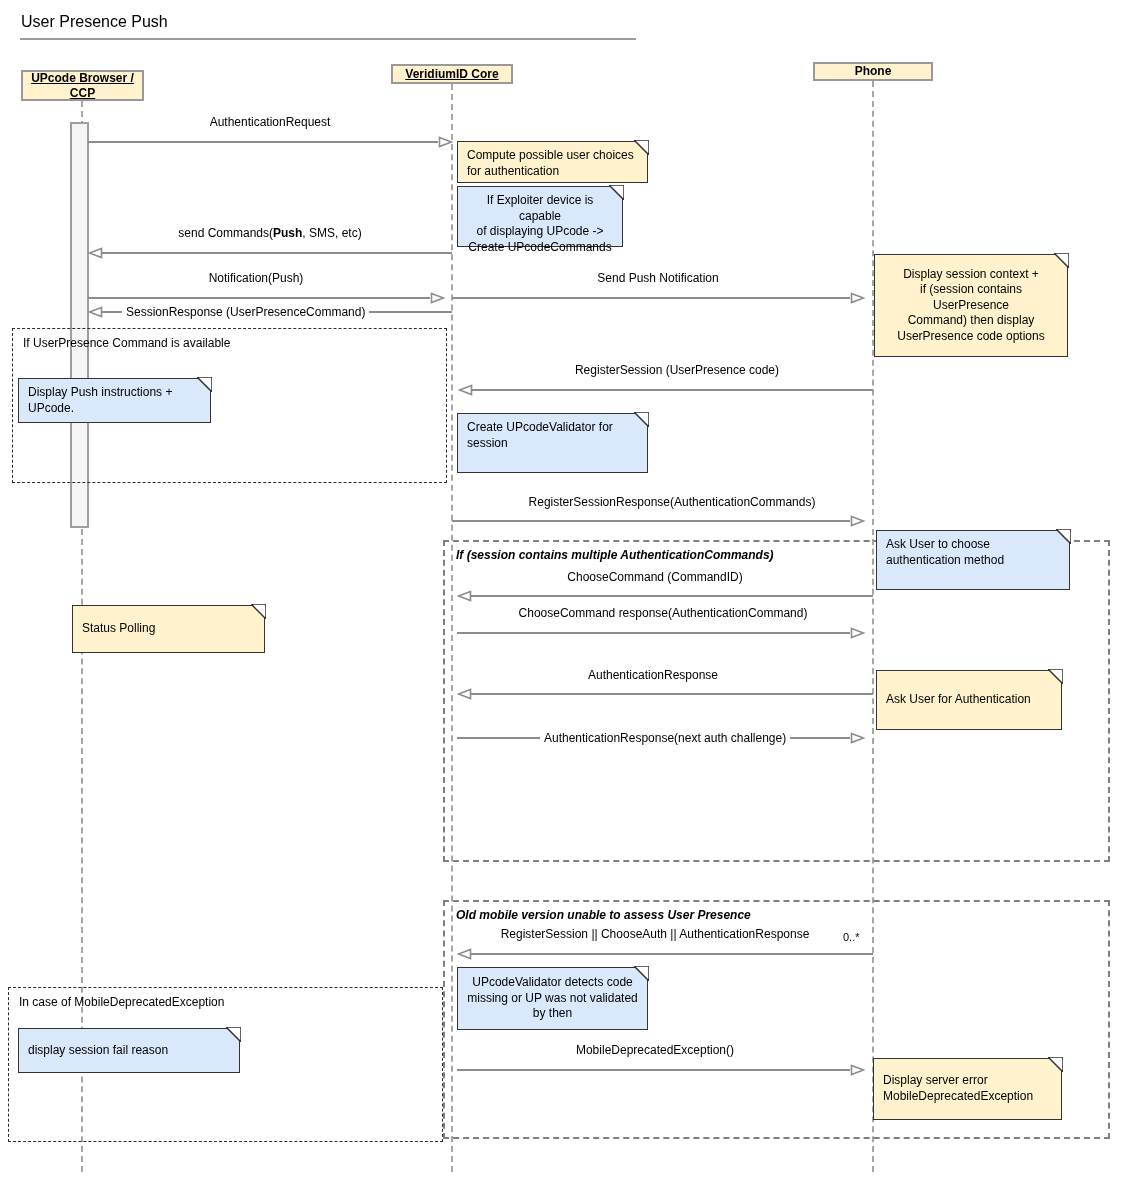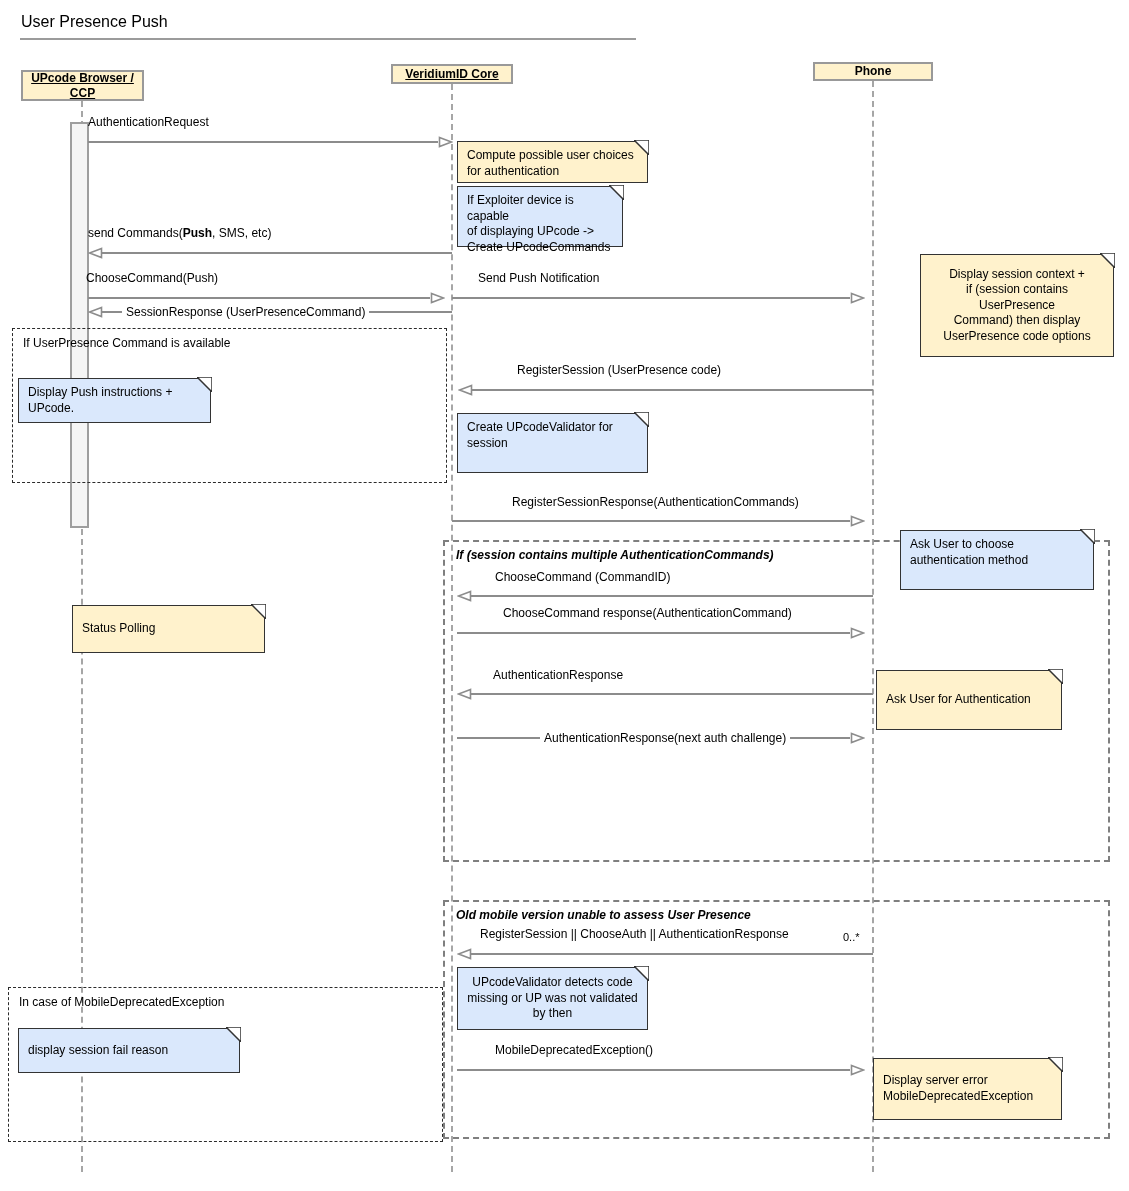--- a/index.html
+++ b/index.html
@@ -38,21 +38,21 @@
         display:flex;flex-direction:column;justify-content:center;
         padding:2px 9px;font-size:12px;line-height:1.3;white-space:pre-line;}
   .note.yellow{background:var(--note-yellow);}
   .note.blue{background:var(--note-blue);}
   .note.top{justify-content:flex-start;padding-top:6px;}
   .note.center{text-align:center;}
   .fold{position:absolute;top:-1.6px;right:-1.6px;}
 
   .mline{position:absolute;height:0;border-top:2px solid var(--arrow);}
   .mhead{position:absolute;}
-  .mlabel{position:absolute;font-size:12px;white-space:nowrap;}
+  .mlabel{position:absolute;font-size:12px;text-align:center;white-space:nowrap;}
   .mlabel.inline{background:#fff;padding:0 4px;white-space:nowrap;}
   .mult{position:absolute;font-size:11px;}
 </style>
 </head>
 <body>
 
 <div id="canvas">
 
   <div class="title" style="left:21px;top:13px;">User Presence Push</div>
   <div class="rule" style="left:20px;top:38px;width:616px;"></div>
@@ -85,21 +85,21 @@
   <svg class="mhead" style="left:438px;top:136px;" width="15" height="12">
       <path d="M1.5 1.5 L13.5 6 L1.5 10.5 Z" fill="#fff" stroke="#8C8C8C" stroke-width="1.6"></path>
     </svg>
 
   <div class="mlabel" style="left:88px;top:226px;width:364px;"><span>send Commands(</span><b>Push</b><span>, SMS, etc)</span></div>
   <div class="mline" style="left:102px;top:252px;width:350px;"></div>
   <svg class="mhead" style="left:88px;top:247px;" width="15" height="12">
       <path d="M13.5 1.5 L1.5 6 L13.5 10.5 Z" fill="#fff" stroke="#8C8C8C" stroke-width="1.6"></path>
     </svg>
 
-  <div class="mlabel" style="left:86px;top:271px;width:340px;">ChooseCommand(Push)</div>
+  <div class="mlabel" style="left:86px;top:271px;width:340px;">Notification(Push)</div>
   <div class="mline" style="left:88px;top:297px;width:342px;"></div>
   <svg class="mhead" style="left:430px;top:292px;" width="15" height="12">
       <path d="M1.5 1.5 L13.5 6 L1.5 10.5 Z" fill="#fff" stroke="#8C8C8C" stroke-width="1.6"></path>
     </svg>
 
   <div class="mlabel" style="left:478px;top:271px;width:360px;">Send Push Notification</div>
   <div class="mline" style="left:452px;top:297px;width:398px;"></div>
   <svg class="mhead" style="left:850px;top:292px;" width="15" height="12">
       <path d="M1.5 1.5 L13.5 6 L1.5 10.5 Z" fill="#fff" stroke="#8C8C8C" stroke-width="1.6"></path>
     </svg>
@@ -159,29 +159,29 @@
       <path d="M1.5 1.5 L13.5 6 L1.5 10.5 Z" fill="#fff" stroke="#8C8C8C" stroke-width="1.6"></path>
     </svg>
 
   <div class="note yellow top" style="left:457px;top:141px;width:191px;height:42px;"><span>Compute possible user choices
 for authentication</span>
     <svg class="fold" width="15" height="15">
         <path d="M0 0 L15 0 L15 15 Z" fill="#fff"></path>
         <path d="M0 0 L15 15 L15 0 Z" fill="#fff" stroke="#333" stroke-width="1.5"></path>
       </svg></div>
 
-  <div class="note blue top" style="left:457px;top:186px;width:166px;height:61px;"><span>If Exploiter device is capable
+  <div class="note blue top" style="left:457px;top:186px;width:166px;height:61px;text-align:center;"><span>If Exploiter device is capable
 of displaying UPcode -&gt;
 Create UPcodeCommands</span>
     <svg class="fold" width="15" height="15">
         <path d="M0 0 L15 0 L15 15 Z" fill="#fff"></path>
         <path d="M0 0 L15 15 L15 0 Z" fill="#fff" stroke="#333" stroke-width="1.5"></path>
       </svg></div>
 
-  <div class="note yellow center" style="left:874px;top:254px;width:194px;height:103px;margin-left:46px;"><span>Display session context +
+  <div class="note yellow center" style="left:874px;top:254px;width:194px;height:103px;"><span>Display session context +
 if (session contains UserPresence
 Command) then display
 UserPresence code options</span>
     <svg class="fold" width="15" height="15">
         <path d="M0 0 L15 0 L15 15 Z" fill="#fff"></path>
         <path d="M0 0 L15 15 L15 0 Z" fill="#fff" stroke="#333" stroke-width="1.5"></path>
       </svg></div>
 
   <div class="note blue top" style="left:18px;top:378px;width:193px;height:45px;"><span>Display Push instructions +
 UPcode.</span>
@@ -190,21 +190,21 @@
         <path d="M0 0 L15 15 L15 0 Z" fill="#fff" stroke="#333" stroke-width="1.5"></path>
       </svg></div>
 
   <div class="note blue top" style="left:457px;top:413px;width:191px;height:60px;"><span>Create UPcodeValidator for
 session</span>
     <svg class="fold" width="15" height="15">
         <path d="M0 0 L15 0 L15 15 Z" fill="#fff"></path>
         <path d="M0 0 L15 15 L15 0 Z" fill="#fff" stroke="#333" stroke-width="1.5"></path>
       </svg></div>
 
-  <div class="note blue top" style="left:876px;top:530px;width:194px;height:60px;margin-left:24px;"><span>Ask User to choose
+  <div class="note blue top" style="left:876px;top:530px;width:194px;height:60px;"><span>Ask User to choose
 authentication method</span>
     <svg class="fold" width="15" height="15">
         <path d="M0 0 L15 0 L15 15 Z" fill="#fff"></path>
         <path d="M0 0 L15 15 L15 0 Z" fill="#fff" stroke="#333" stroke-width="1.5"></path>
       </svg></div>
 
   <div class="note yellow" style="left:72px;top:605px;width:193px;height:48px;"><span>Status Polling</span>
     <svg class="fold" width="15" height="15">
         <path d="M0 0 L15 0 L15 15 Z" fill="#fff"></path>
         <path d="M0 0 L15 15 L15 0 Z" fill="#fff" stroke="#333" stroke-width="1.5"></path>

